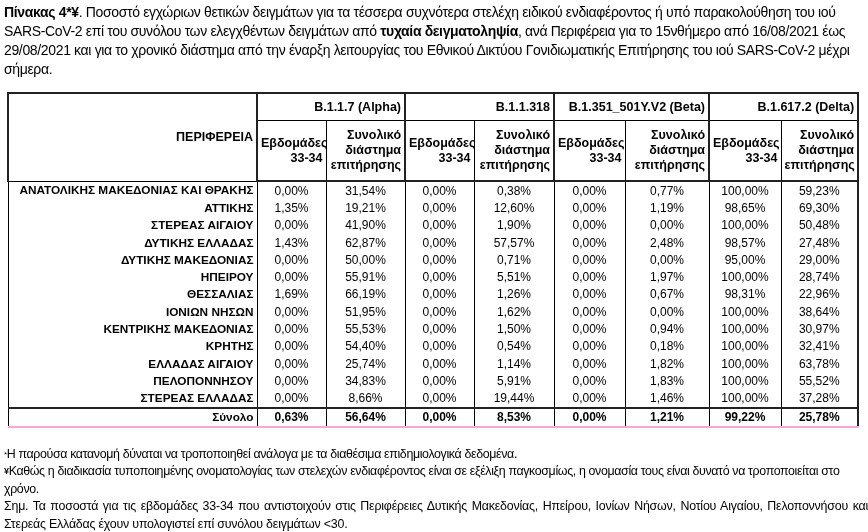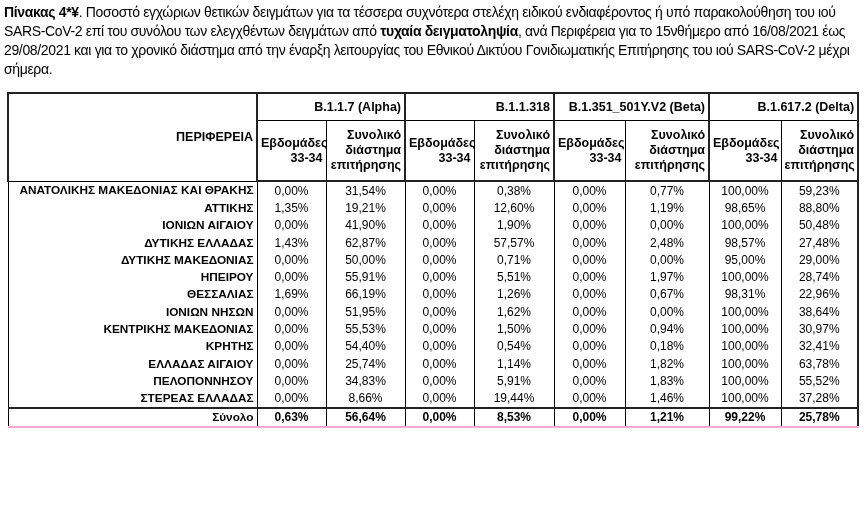--- a/index.html
+++ b/index.html
@@ -93,24 +93,24 @@
       </tr>
       <tr>
         <td class="region">ΑΤΤΙΚΗΣ</td>
         <td>1,35%</td>
         <td>19,21%</td>
         <td class="sep">0,00%</td>
         <td>12,60%</td>
         <td class="sep">0,00%</td>
         <td>1,19%</td>
         <td class="sep">98,65%</td>
-        <td class="last">88,80%</td>
-      </tr>
-      <tr>
-        <td class="region">ΙΟΝΙΩΝ ΑΙΓΑΙΟΥ</td>
+        <td class="last">69,30%</td>
+      </tr>
+      <tr>
+        <td class="region">ΣΤΕΡΕΑΣ ΑΙΓΑΙΟΥ</td>
         <td>0,00%</td>
         <td>41,90%</td>
         <td class="sep">0,00%</td>
         <td>1,90%</td>
         <td class="sep">0,00%</td>
         <td>0,00%</td>
         <td class="sep">100,00%</td>
         <td class="last">50,48%</td>
       </tr>
       <tr>
@@ -231,13 +231,16 @@
         <td>8,53%</td>
         <td class="sep">0,00%</td>
         <td>1,21%</td>
         <td class="sep">99,22%</td>
         <td class="last">25,78%</td>
       </tr>
     </tbody>
 </table>
 
 <div class="notes">
+  <p><span class="sm">*</span><span>Η παρούσα κατανομή δύναται να τροποποιηθεί ανάλογα με τα διαθέσιμα επιδημιολογικά δεδομένα.</span></p>
+  <p><span class="sm" style="font-weight:bold;font-size:9px">¥</span><span>Καθώς η διαδικασία τυποποιημένης ονοματολογίας των στελεχών ενδιαφέροντος είναι σε εξέλιξη παγκοσμίως, η ονομασία τους είναι δυνατό να τροποποιείται στο χρόνο.</span></p>
+  <p class="note3">Σημ. Τα ποσοστά για τις εβδομάδες 33-34 που αντιστοιχούν στις Περιφέρειες Δυτικής Μακεδονίας, Ηπείρου, Ιονίων Νήσων, Νοτίου Αιγαίου, Πελοποννήσου και Στερεάς Ελλάδας έχουν υπολογιστεί επί συνόλου δειγμάτων &lt;30.</p>
 </div>
 
 </body></html>

